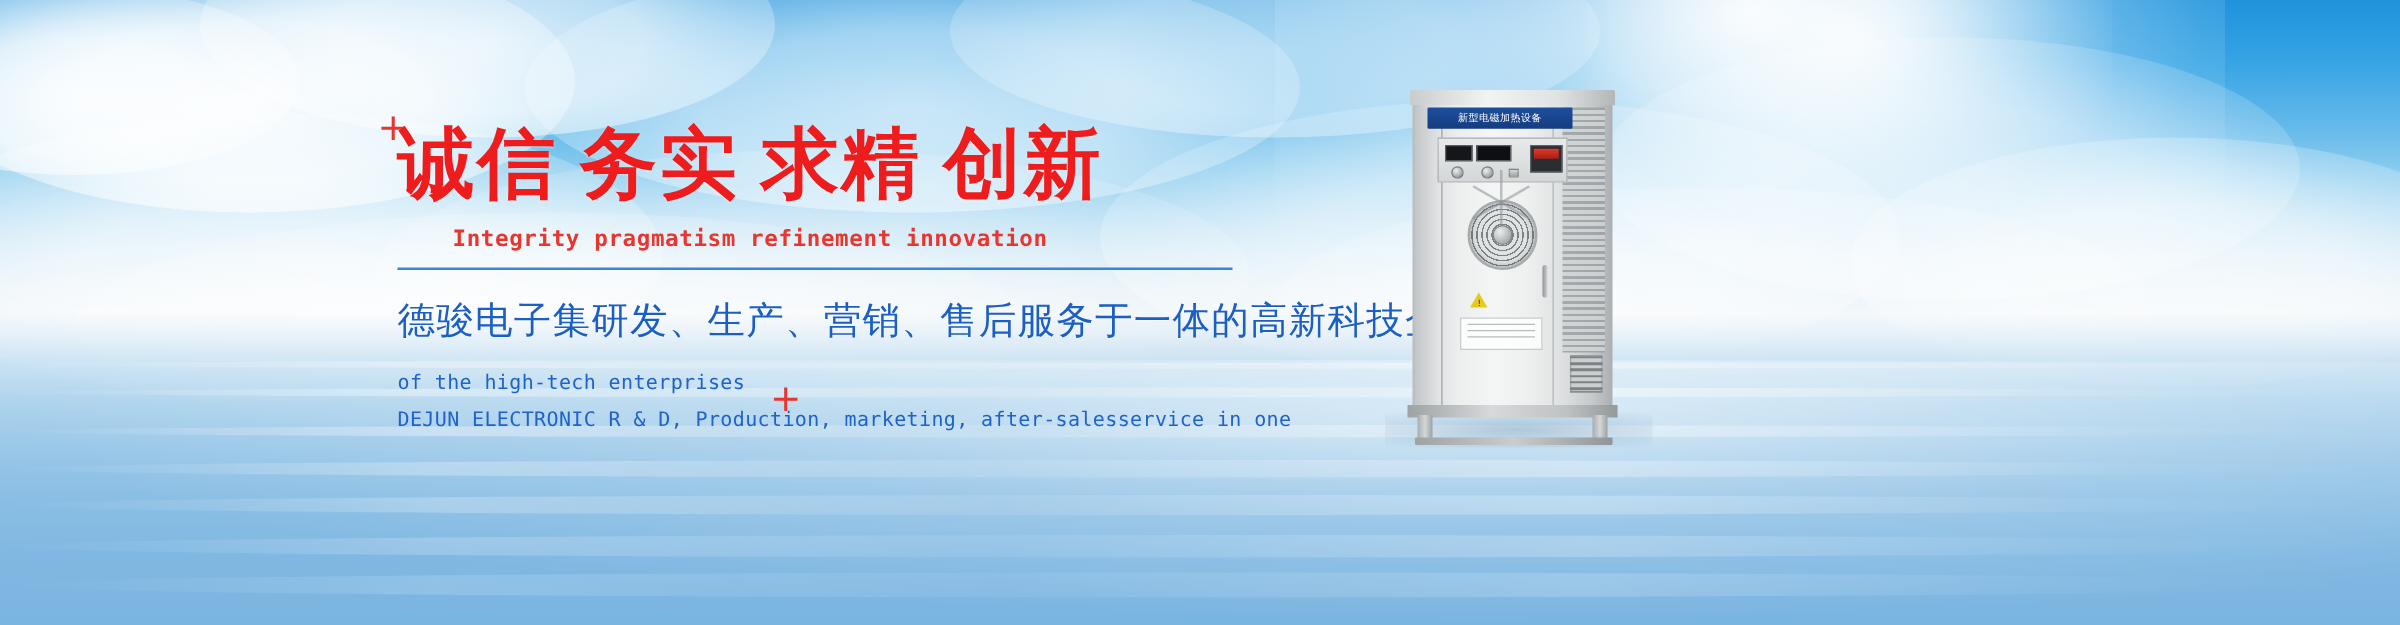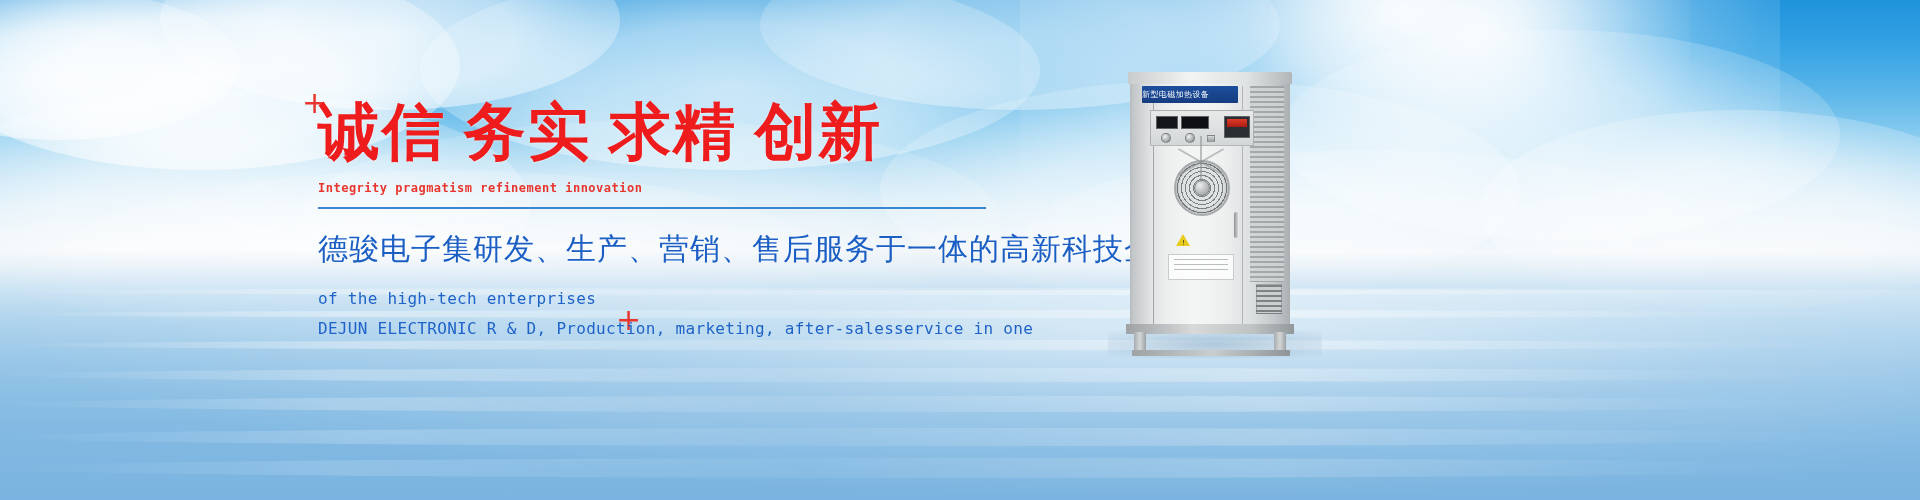--- a/index.html
+++ b/index.html
@@ -138,25 +138,26 @@
     color:#ee1c1c;
     letter-spacing:2px;
     line-height:1.18;
     white-space:nowrap;
     text-shadow:0 1px 2px rgba(255,255,255,0.45);
   }
 
   .sub-en {
     margin-top:12px;
     font-family:"DejaVu Sans Mono", monospace;
-    font-size:12px;
+    font-size:18px;
     font-weight:700;
     color:#e8362e;
     letter-spacing:0.5px;
     white-space:nowrap;
+    margin-left:44px;
   }
 
   .rule {
     margin-top:12px;
     width:668px; height:2px;
     background:#2f7fd0;
     opacity:.95;
   }
 
   .sub-cn {
@@ -239,23 +240,23 @@
   .m-leftpanel {
     position:absolute; left:8px; top:24px;
     width:22px; height:240px;
     background:linear-gradient(to right,#c2c5c7,#e4e6e6);
     border-right:1px solid rgba(130,135,138,.5);
   }
 
   
   .m-label {
     position:absolute; left:18px; top:24px;
-    width:96px; height:17px;
+    width:116px; height:17px;
     background:linear-gradient(to bottom,#1d4f9e,#153c80);
-    display:flex; align-items:center; justify-content:flex-start;
+    display:flex; align-items:center; justify-content:center;
     border-radius:1px;
   }
   .m-label span {
     font-family:"DejaVu Sans", sans-serif;
     font-size:8px;
     color:#ffffff;
     letter-spacing:0.4px;
     white-space:nowrap;
   }
 

